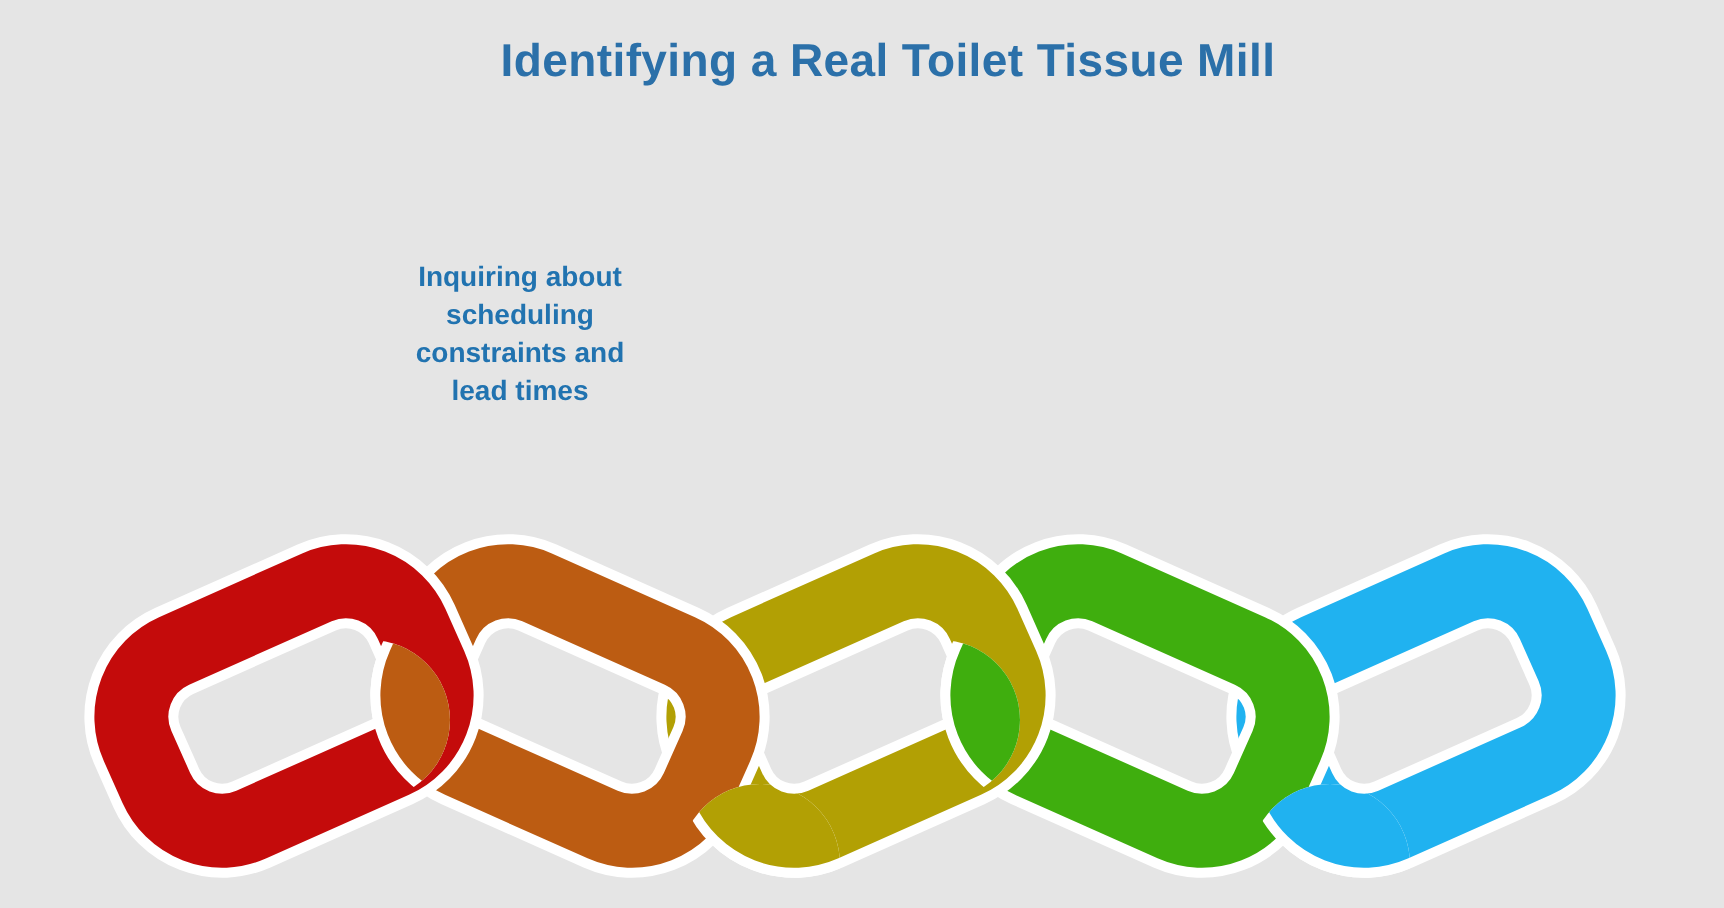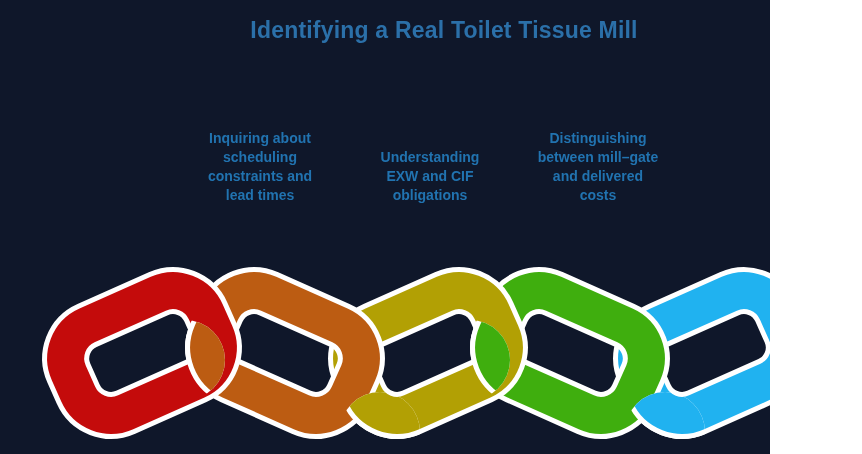--- a/index.html
+++ b/index.html
@@ -1,17 +1,17 @@
 <!DOCTYPE html>
 <html><head>
 <meta charset="utf-8">
 <style>
   html,body{margin:0;padding:0;background:#ffffff;}
   .page{
-    position:relative;width:770px;height:454px;overflow:hidden;background:#0f172a;
+    position:relative;width:862px;height:454px;overflow:hidden;background:#e5e5e5;
     font-family:"Liberation Sans",sans-serif;
   }
   .title{
     position:absolute;top:17px;left:13px;width:862px;text-align:center;
     font-size:23px;font-weight:bold;letter-spacing:.2px;
   }
   .step-label{
     position:absolute;bottom:249px;width:176px;text-align:center;
     font-size:14px;line-height:19px;font-weight:bold;white-space:pre-line;
   }
@@ -26,27 +26,20 @@
 <body>
 
 <div class="page">
 
   <div class="title" style="color: rgb(43, 112, 169);">Identifying a Real Toilet Tissue Mill</div>
 
   <div class="step-label step-2" style="color: rgb(33, 115, 176);">Inquiring about
 scheduling
 constraints and
 lead times</div>
-  <div class="step-label step-3" style="color: rgb(33, 115, 176);">Understanding
-EXW and CIF
-obligations</div>
-  <div class="step-label step-4" style="color: rgb(33, 115, 176);">Distinguishing
-between mill–gate
-and delivered
-costs</div>
 
   <svg id="chain" class="chain" width="862" height="224" viewBox="0 0 862 224">
       <g transform="translate(713,123) rotate(-24)">
         <rect x="-75" y="-47.5" width="150" height="95" rx="36" ry="36" fill="none" stroke="#ffffff" stroke-width="47"></rect>
         <rect x="-75" y="-47.5" width="150" height="95" rx="36" ry="36" fill="none" stroke="#20b2f0" stroke-width="37"></rect>
       </g>
       <g transform="translate(570,123) rotate(24)">
         <rect x="-75" y="-47.5" width="150" height="95" rx="36" ry="36" fill="none" stroke="#ffffff" stroke-width="47"></rect>
         <rect x="-75" y="-47.5" width="150" height="95" rx="36" ry="36" fill="none" stroke="#3fae0e" stroke-width="37"></rect>
       </g>

